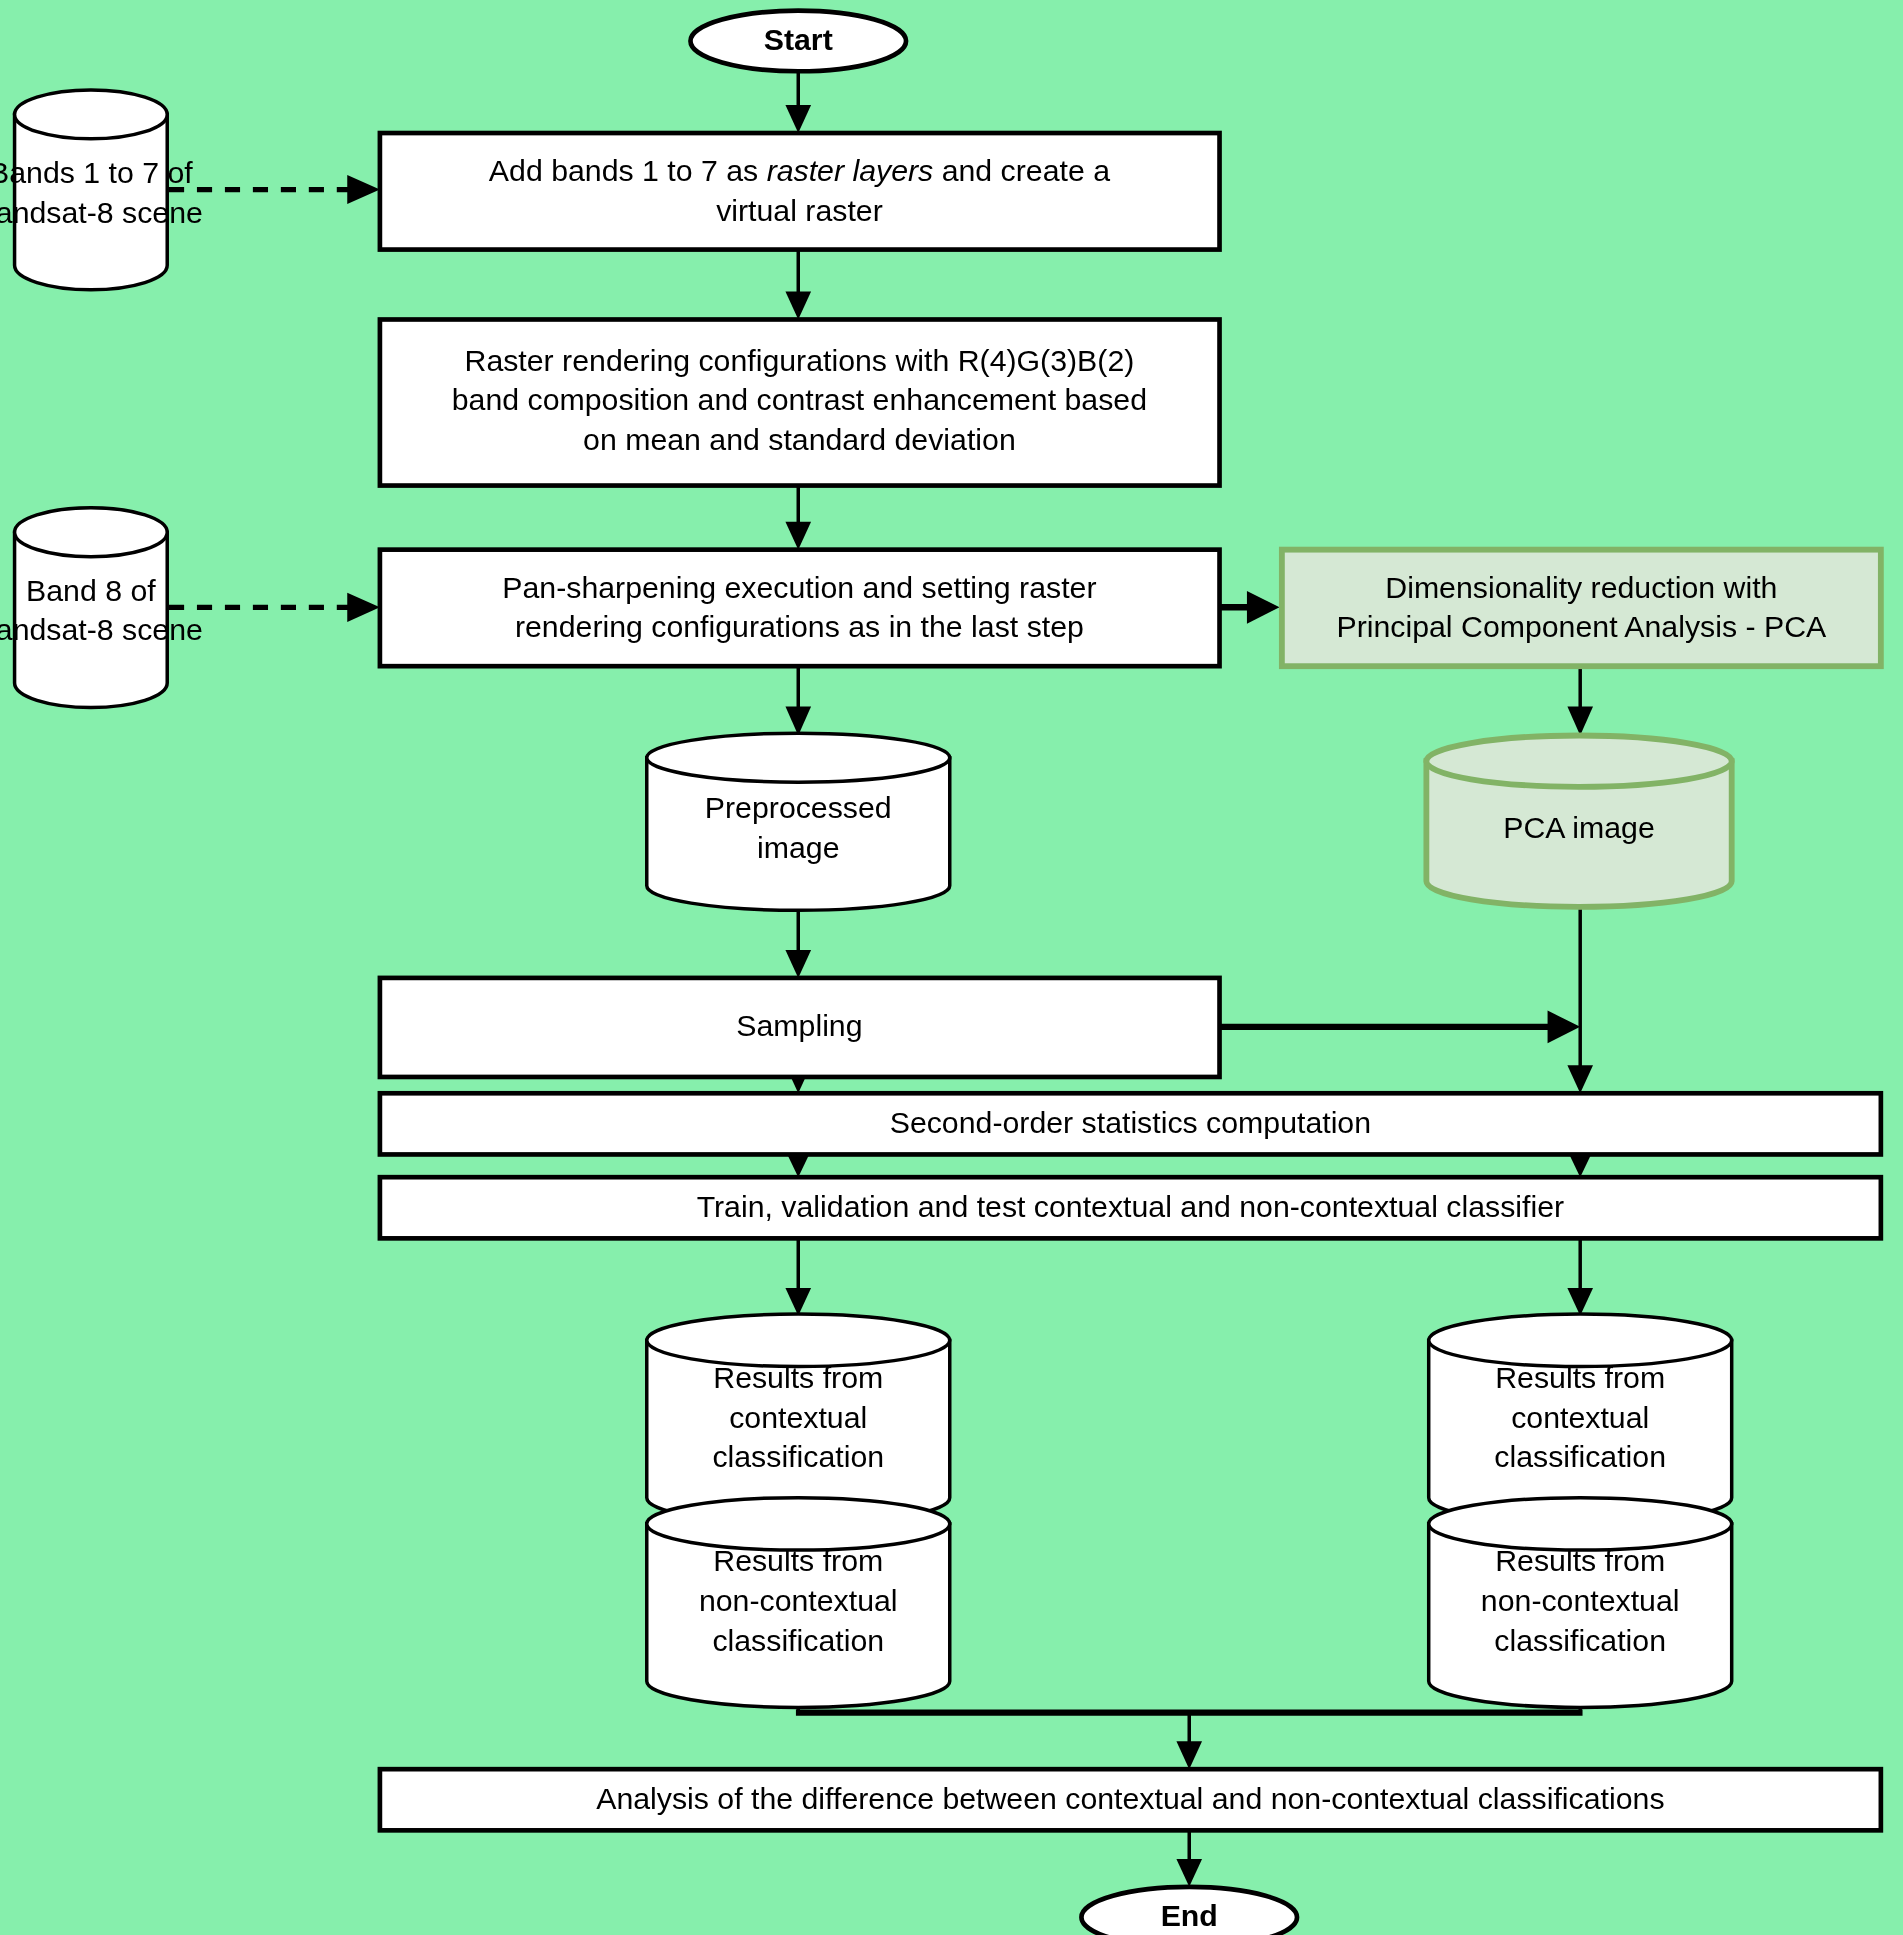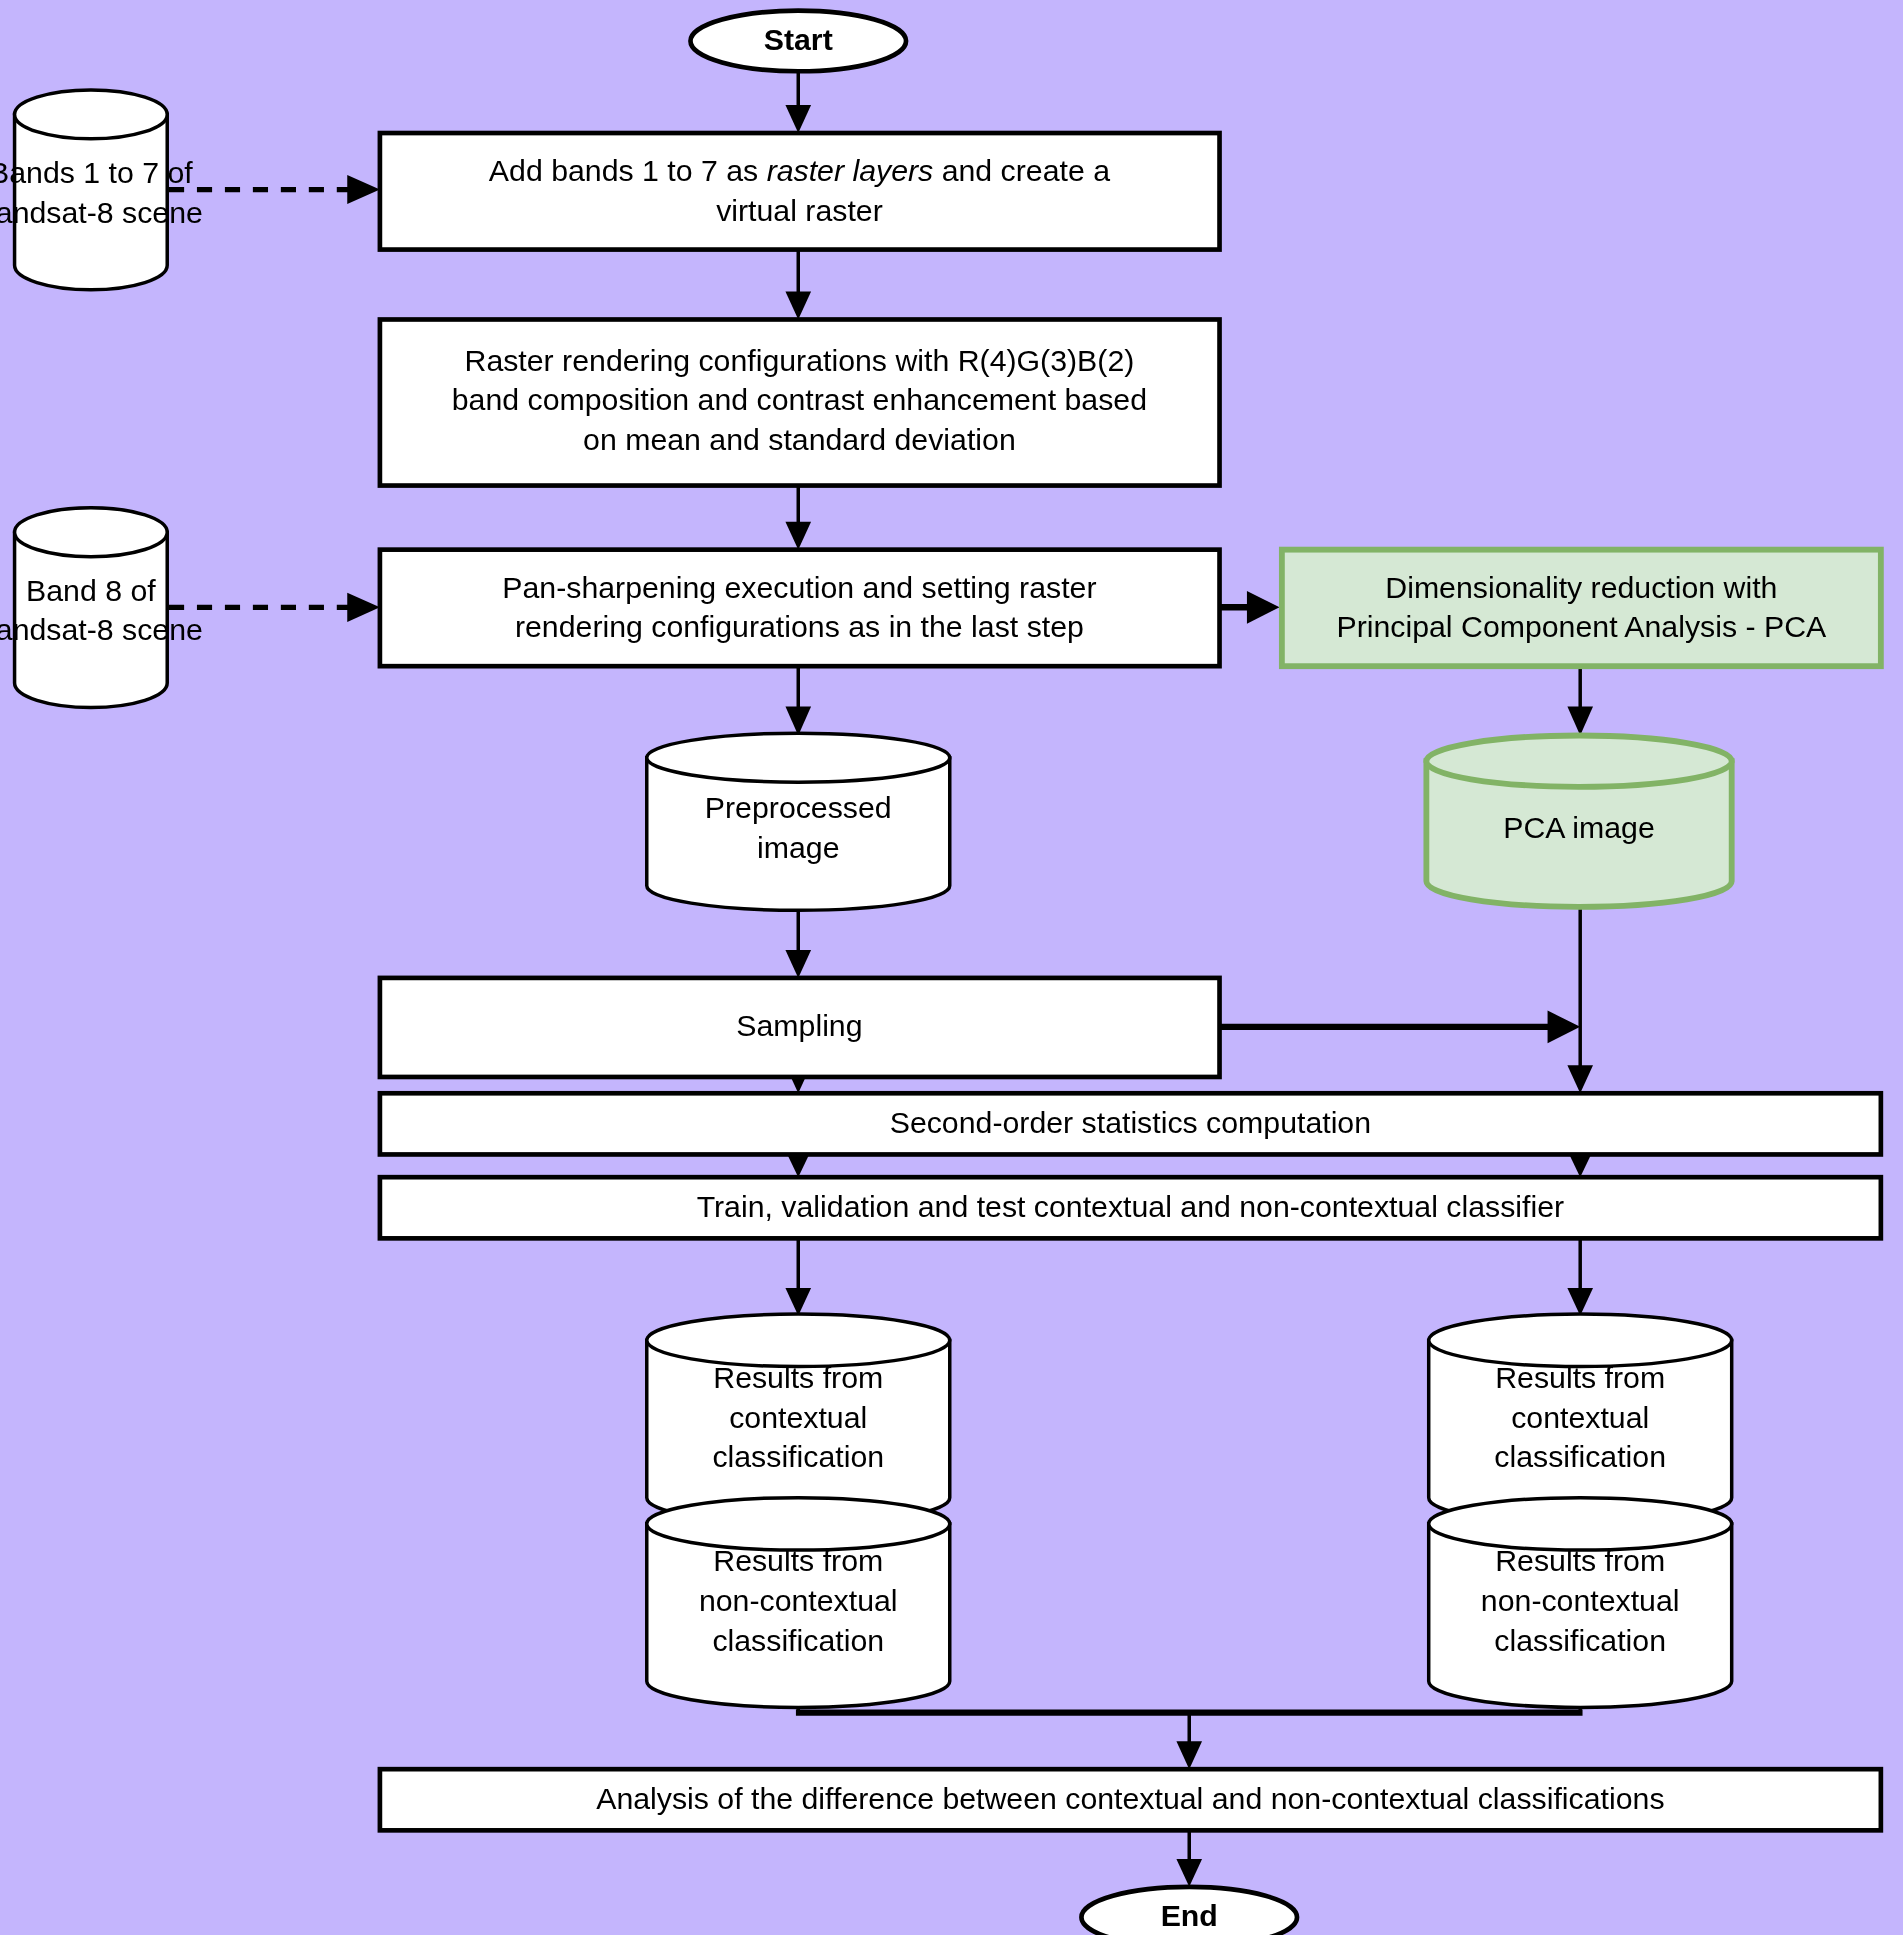--- a/index.html
+++ b/index.html
@@ -9,21 +9,21 @@
   }
   body {
     width: 1903px;
     height: 1936px;
     font-family: "Liberation Sans", sans-serif;
   }
   #flowchart-root {
     position: relative;
     width: 1903px;
     height: 1936px;
-    background: #c4b5fd;
+    background: #86efac;
   }
   svg.chart-svg {
     display: block;
     width: 1903px;
     height: 1936px;
   }
   .node-shape {
     fill: #ffffff;
     stroke: #000000;
     stroke-width: 8;

